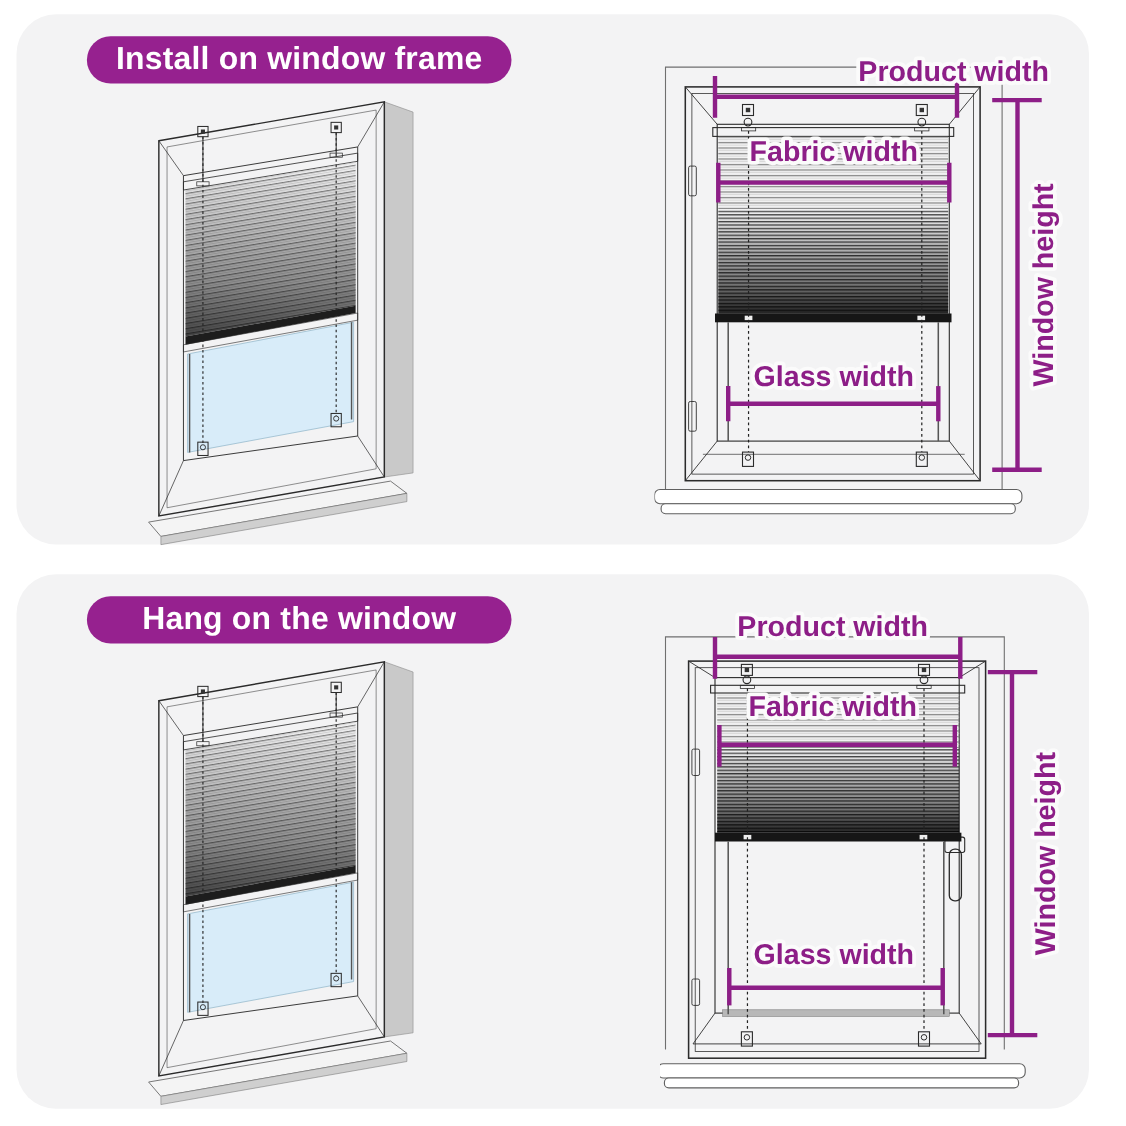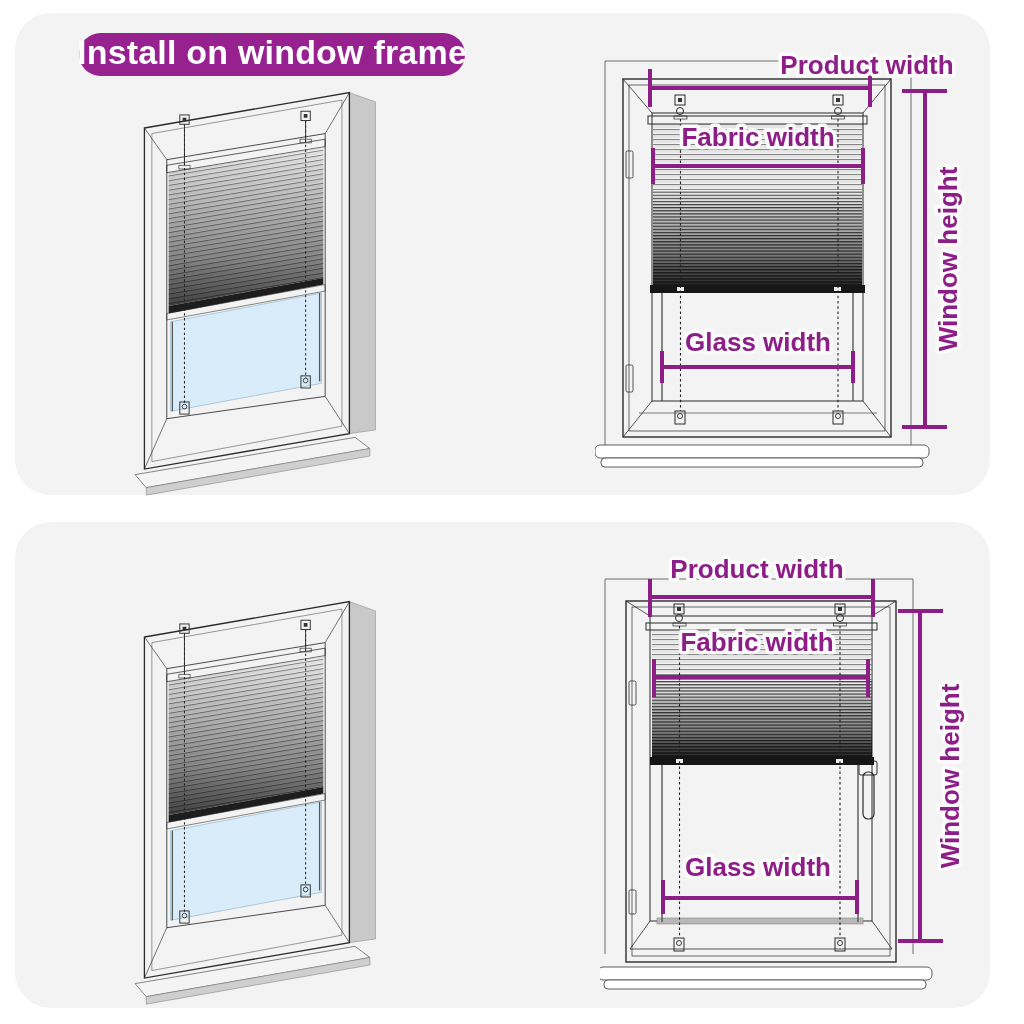--- a/index.html
+++ b/index.html
@@ -10,22 +10,22 @@
   }
   .panel{
     position:absolute;left:15px;width:975px;
     background:#f3f3f4;border-radius:36px;
   }
   #panelA{top:13px;height:482px;}
   #panelB{top:522px;height:486px;}
   .pill{
     position:absolute;left:64px;top:20px;width:386px;height:43px;
     background:#96218f;border-radius:22px;
-    display:flex;align-items:flex-start;justify-content:center;
-    color:#ffffff;font-size:34px;font-weight:700;letter-spacing:.2px;
+    display:flex;align-items:center;justify-content:center;
+    color:#ffffff;font-size:29px;font-weight:700;letter-spacing:.2px;
     white-space:nowrap;
   }
   .illus{position:absolute;left:118px;top:74px;}
   .diagram{position:absolute;}
   #diagA{left:580px;top:36px;}
   #diagB{left:585px;top:32px;}
   svg .dimline{stroke:#8d1e87;stroke-width:4;fill:none;stroke-linecap:butt;}
   svg text.dim{
     font-family:"Liberation Sans",sans-serif;font-weight:700;font-size:26px;
     fill:#8d1e87;paint-order:stroke;stroke:#fbfbfb;stroke-width:7px;stroke-linejoin:round;
@@ -190,20 +190,23 @@
     <g>
       <path d="M330 42V378" class="dimline"></path>
       <path d="M307 42H352" class="dimline"></path>
       <path d="M307 378H352" class="dimline"></path>
       <text class="dim" text-anchor="middle" transform="translate(362 210) rotate(-90)">Window height</text>
     </g>
   </svg>
 </div>
 
 <div class="panel" id="panelB">
+  <div class="pill">
+    <span>Hang on the window</span>
+  </div>
 
   <svg class="illus" viewBox="0 0 300 440" width="280" height="410">
     <use href="#win3d"></use>
   </svg>
 
   <svg class="diagram" id="diagB" viewBox="0 0 390 455" width="390" height="455">
     <g>
       <path d="M5 400V25H313V400" class="thin" stroke-width="1"></path>
     </g>
     <g>

